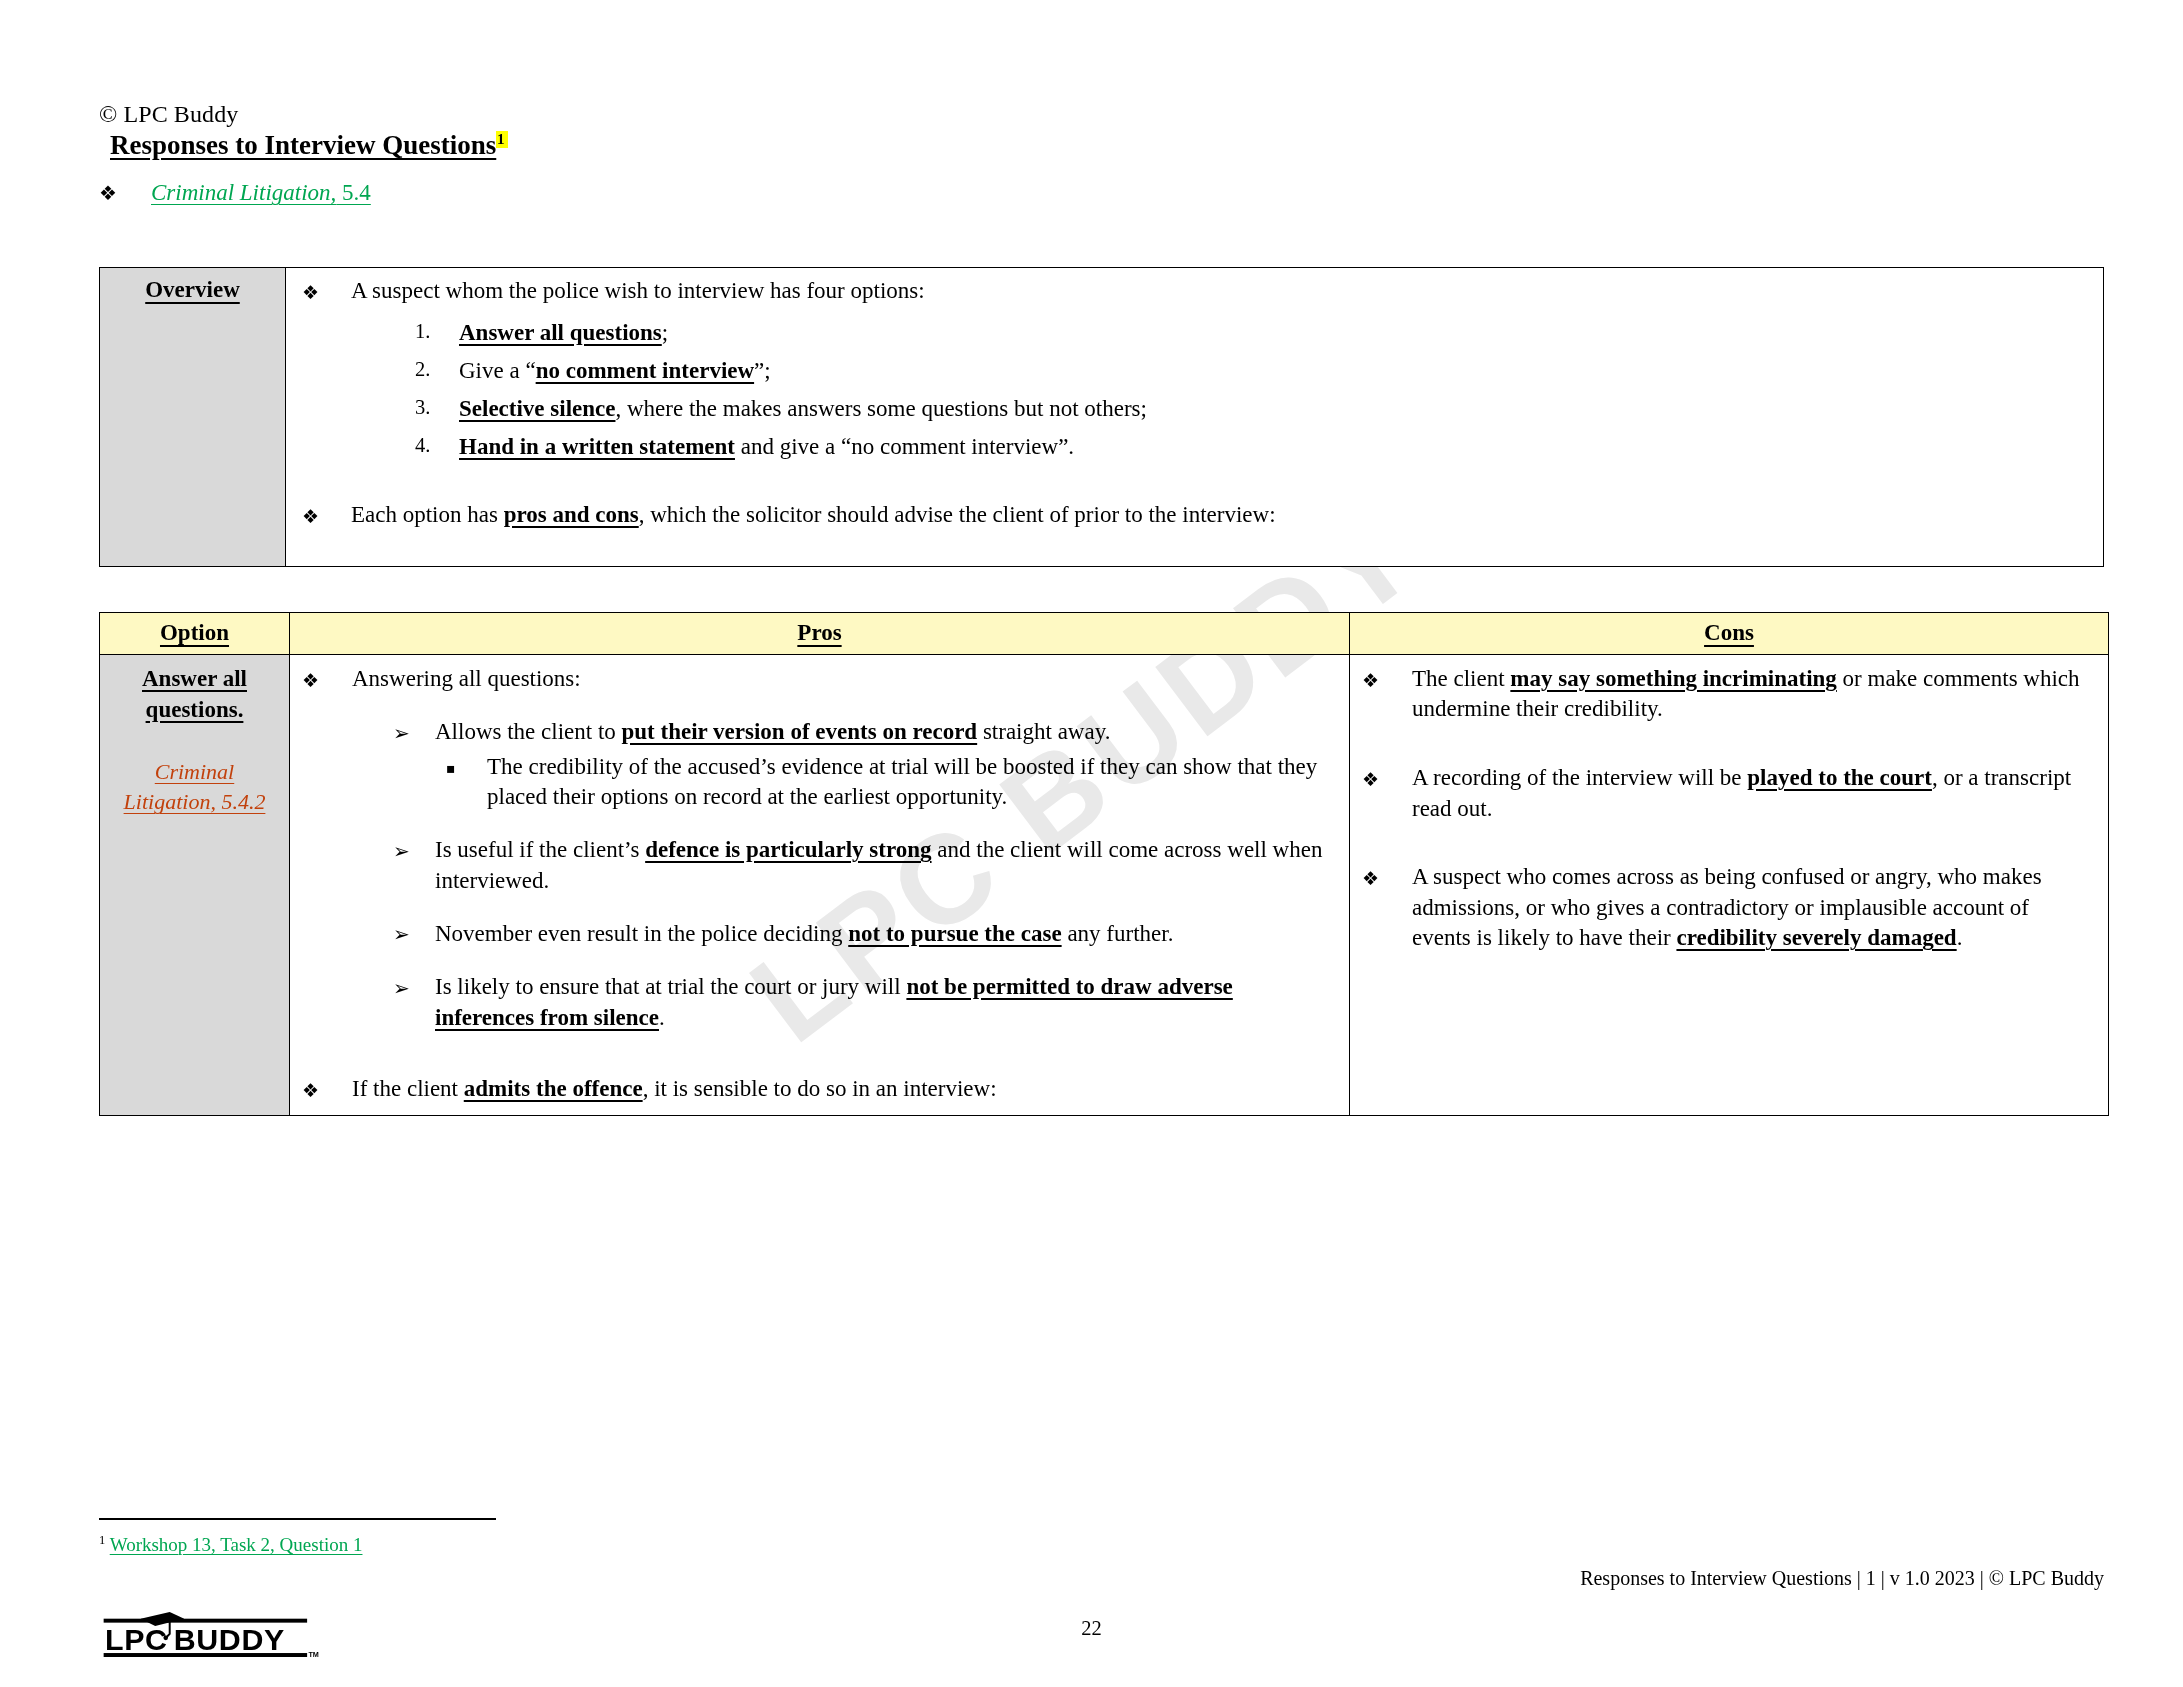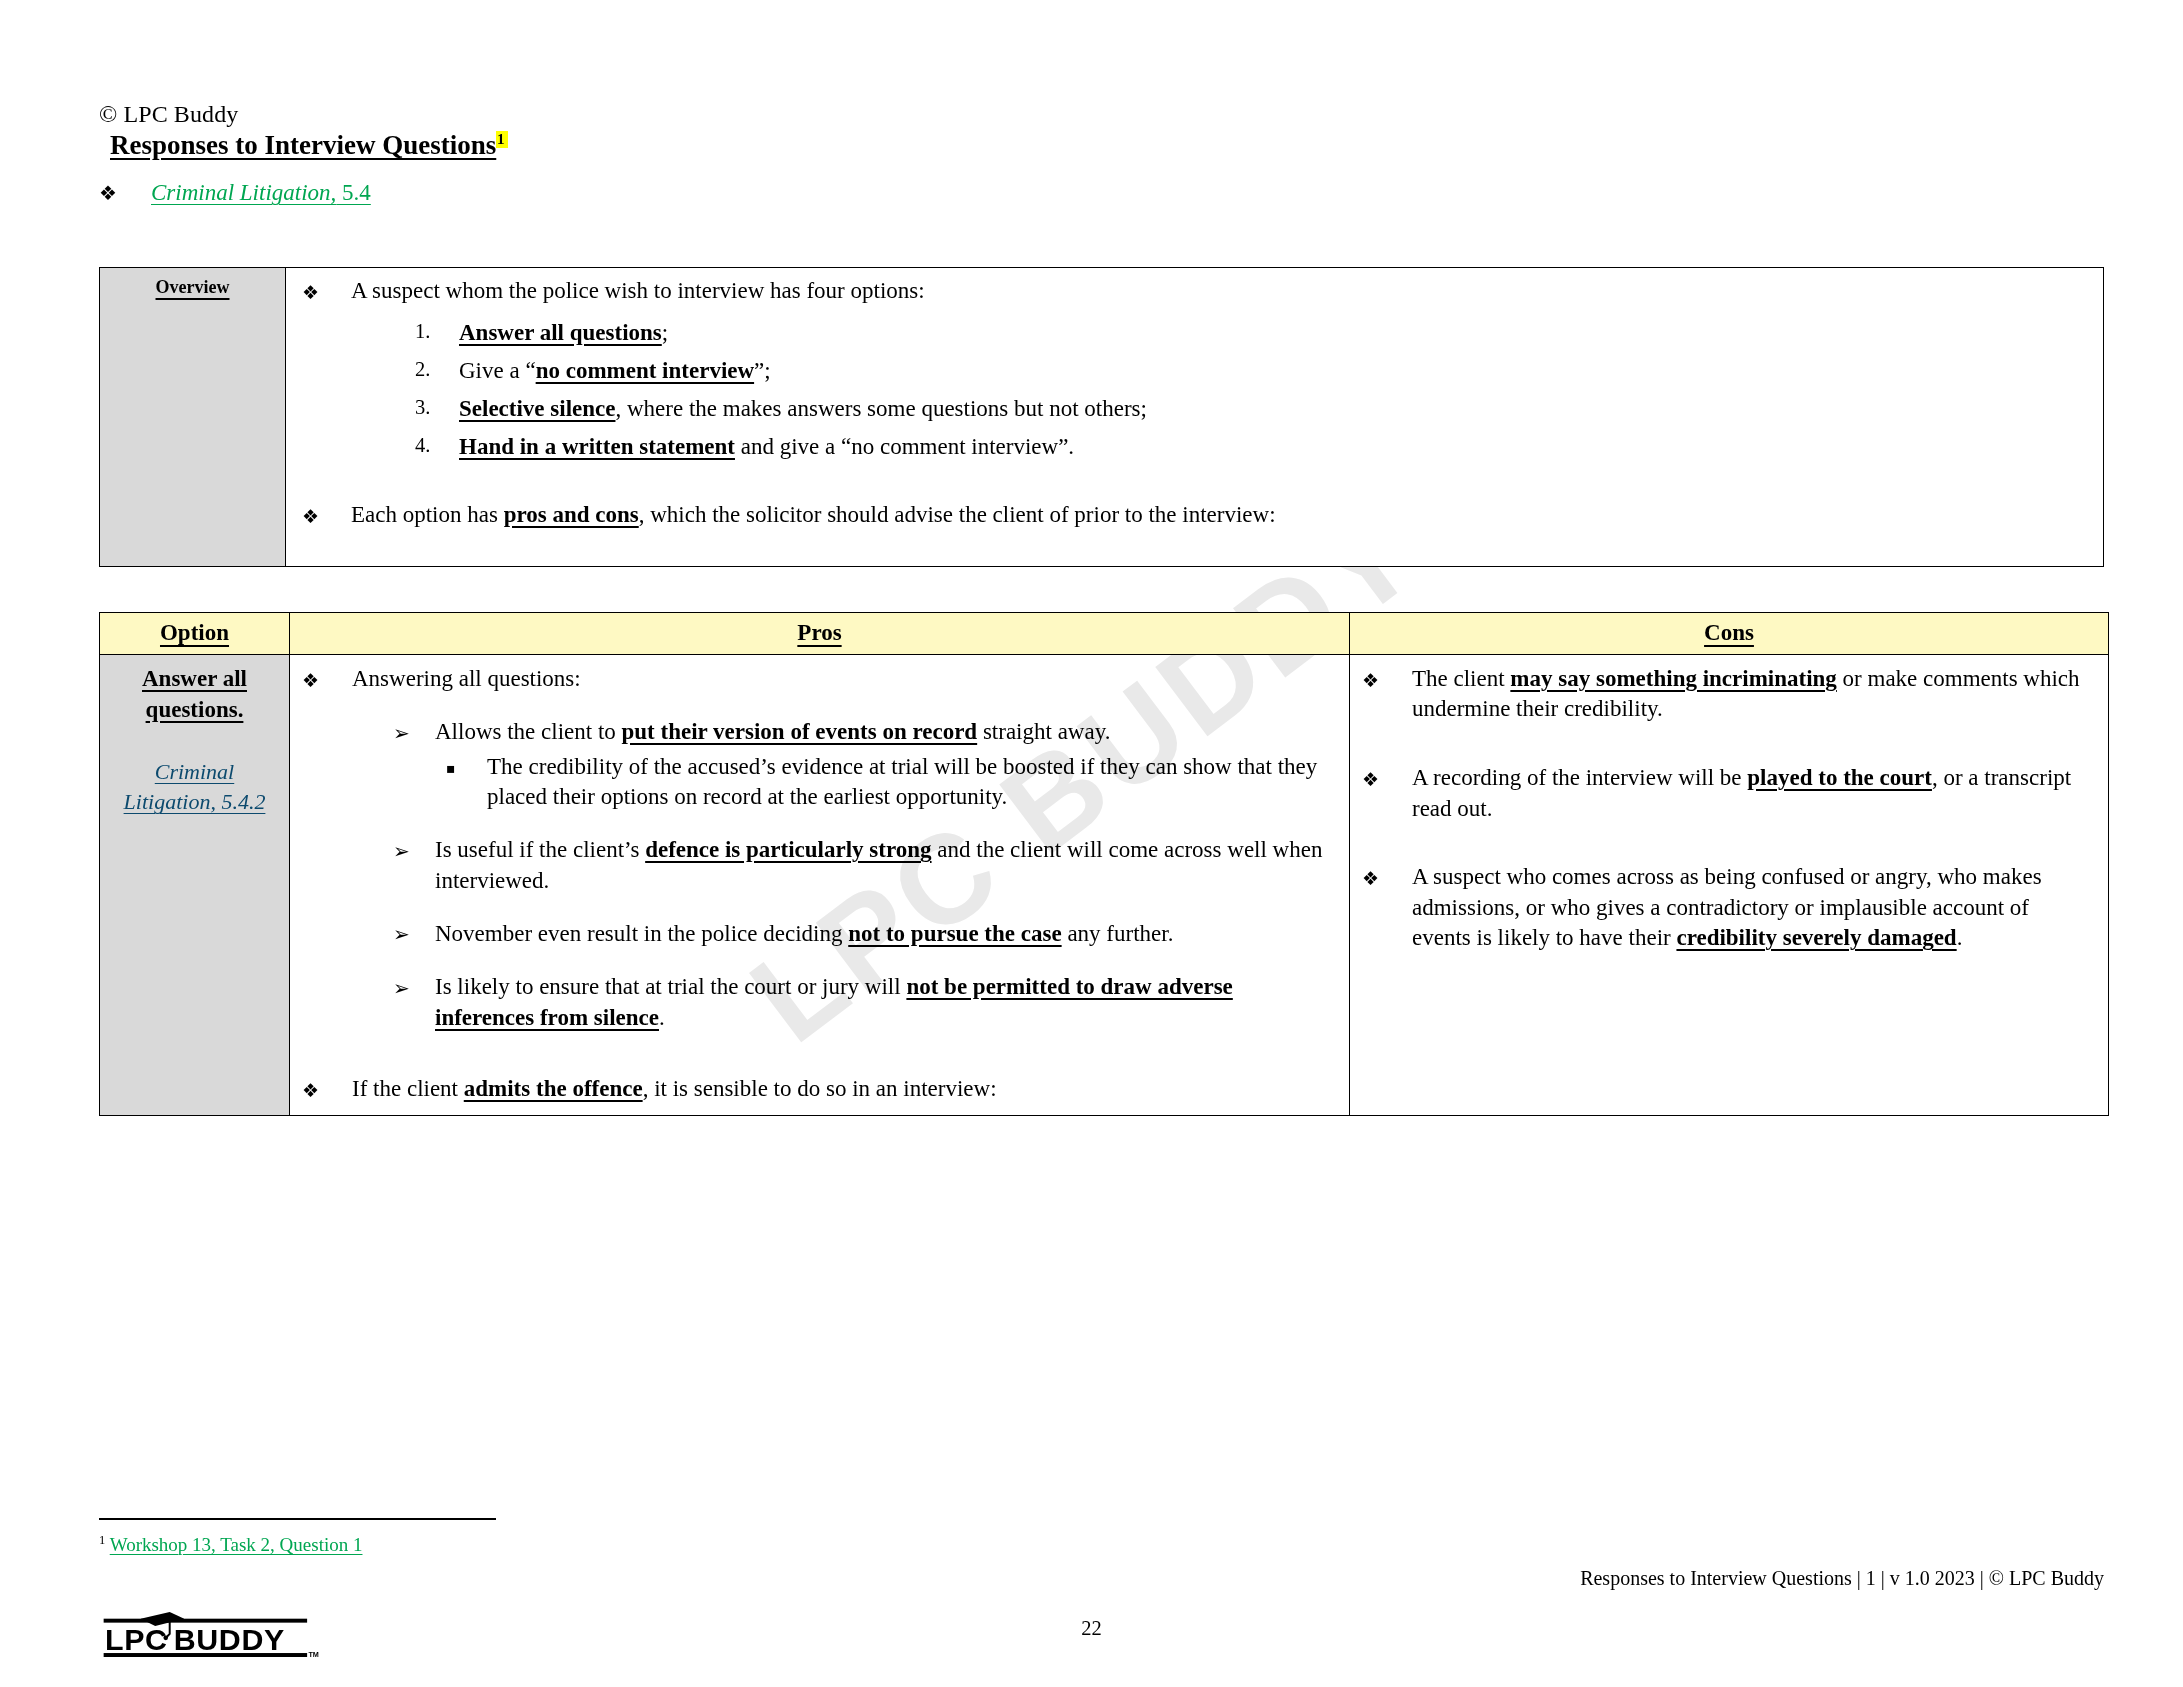--- a/index.html
+++ b/index.html
@@ -126,21 +126,21 @@
     top: 267px;
     width: 2005px;
   }
   .ov-label-cell {
     width: 185px;
     background: #d9d9d9;
     padding: 9.3px 0 0 0 !important;
     text-align: center;
   }
   .ov-label {
-    font-size: 18px;
+    font-size: 23px;
     font-weight: 700;
     text-decoration: underline;
     text-underline-offset: 4.6px;
     text-decoration-thickness: 2px;
   }
   .ov-body-cell {
     padding: 8px 16px 12px 16px !important;
     background: #ffffff;
     height: 278px;
   }
@@ -225,21 +225,21 @@
     font-weight: 700;
     text-decoration: underline;
     text-underline-offset: 4px;
     text-decoration-thickness: 2px;
     line-height: 1.35;
   }
   .opt-ref {
     margin-top: 32px;
     font-size: 22px;
     font-style: italic;
-    color: #0c4a6e;
+    color: #c2410c;
     text-decoration: underline;
     text-underline-offset: 4px;
     text-decoration-thickness: 1.3px;
     line-height: 1.38;
   }
 
   .pros-cell { padding: 9.3px 14.6px 10.6px 12px !important; }
   .cons-cell { padding: 9.3px 20px 10.6px 12px !important; }
 
   .lv1 {

